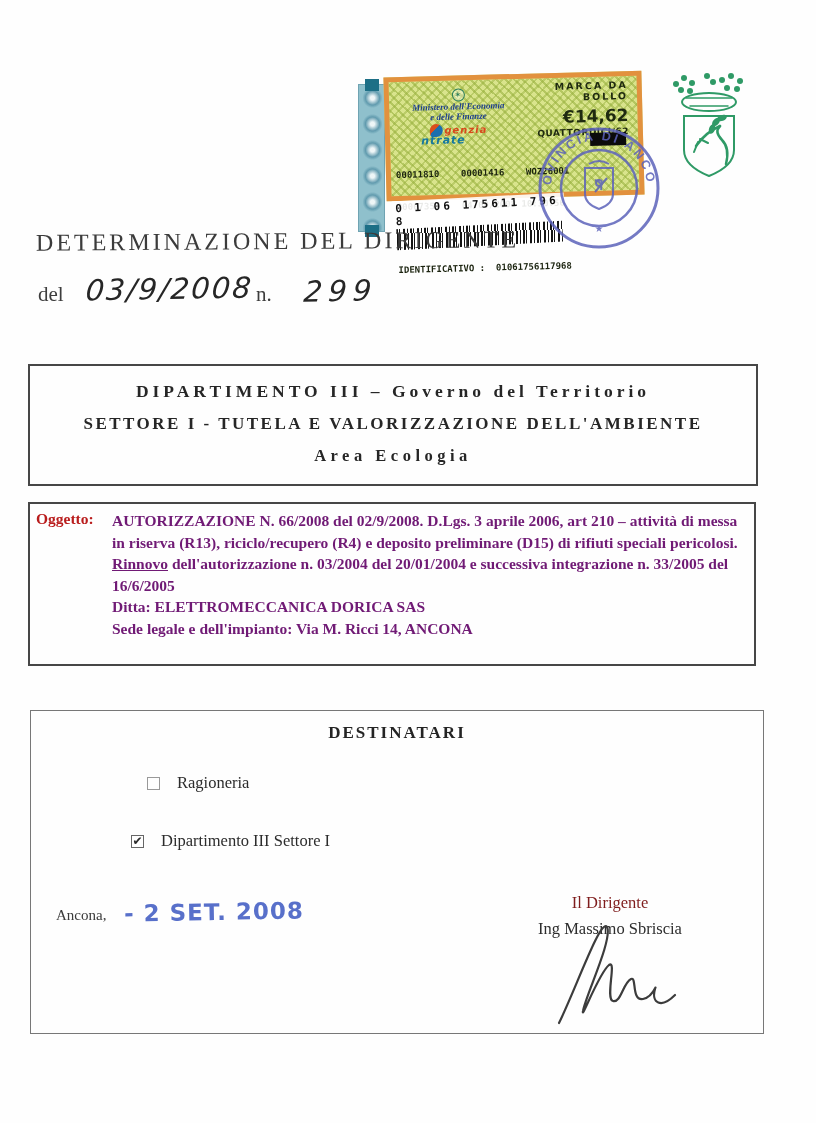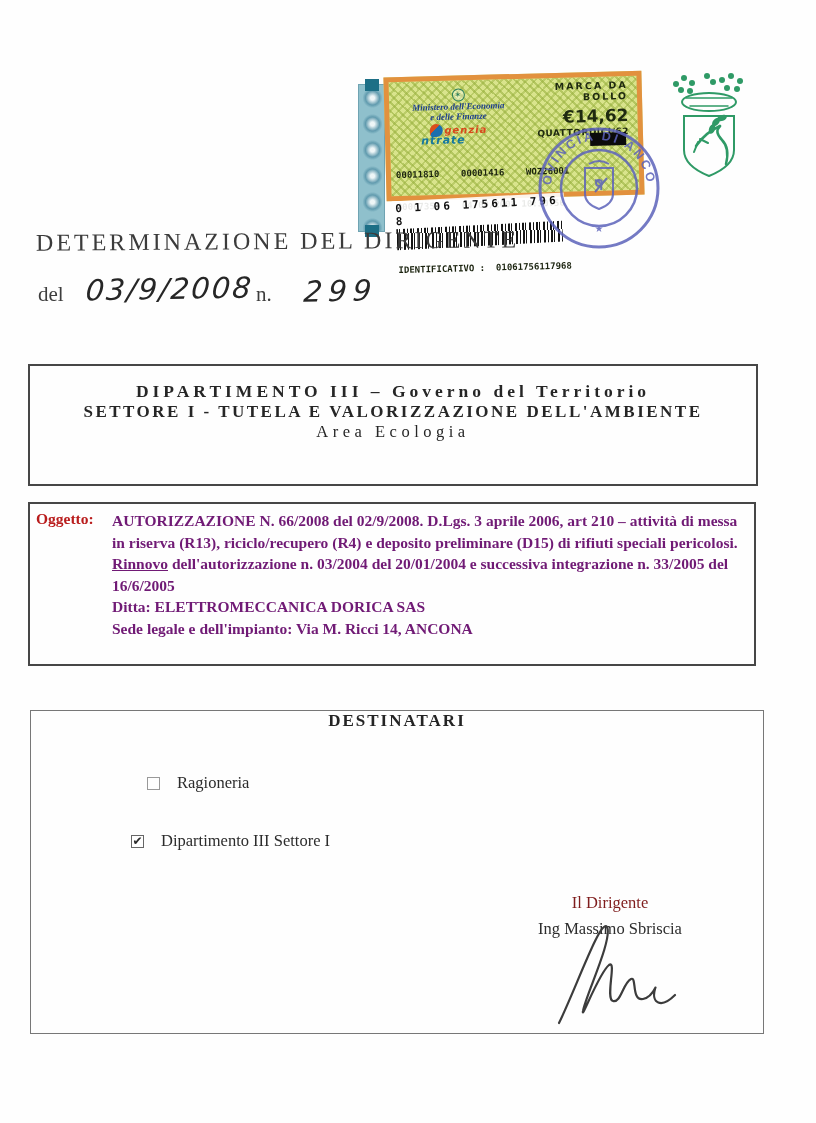--- a/index.html
+++ b/index.html
@@ -75,35 +75,35 @@
   .dateline { position:absolute; left:38px; top:272px; height:44px; }
   .dateline .printed { font-size:21px; color:#3d3d3d; }
   .hand { font-family:"DejaVu Sans",sans-serif; font-style:italic; font-size:29px; color:#262626; display:inline-block; transform:skewX(-6deg) rotate(-1deg); }
   .dl-del{ position:absolute; left:0; top:10px; }
   .dl-date{ position:absolute; left:48px; top:0; letter-spacing:2px;}
   .dl-n{ position:absolute; left:218px; top:10px; }
   .dl-num{ position:absolute; left:266px; top:2px; letter-spacing:6px;}
 
   
   .dept-box { position:absolute; left:28px; top:364px; width:730px; height:122px; border:2px solid #474747;
-    display:flex; flex-direction:column; justify-content:flex-start; padding-top:15px; text-align:center; }
+    display:flex; flex-direction:column; justify-content:flex-start; padding-top:15px; gap:12px; text-align:center; }
   .dept-l1 { font-size:17.5px; font-weight:bold; letter-spacing:4px; color:#262626; }
   .dept-l2 { font-size:17px;  font-weight:bold; letter-spacing:2.5px; color:#262626; }
-  .dept-l3 { font-size:16.5px; font-weight:normal; letter-spacing:4.5px; color:#262626; }
+  .dept-l3 { font-size:16.5px; font-weight:bold; letter-spacing:4.5px; color:#262626; }
 
   
   .subject-box { position:absolute; left:28px; top:502px; width:728px; height:164px; border:2px solid #474747;
     padding:6px 8px 0 6px; display:flex; }
   .subject-label { width:76px; font-size:15.5px; font-weight:bold; color:#b91c1c; }
   .subject-body { flex:1; font-size:15.5px; font-weight:bold; color:#701a75; line-height:21.5px; }
   .subject-body .u { text-decoration:underline; }
 
   
   .dest-box { position:absolute; left:30px; top:710px; width:734px; height:324px; border:1.5px solid #777; }
-  .dest-title { text-align:center; margin-top:0; font-size:17px; font-weight:bold; letter-spacing:2px; color:#242424; }
+  .dest-title { text-align:center; margin-top:12px; font-size:17px; font-weight:bold; letter-spacing:2px; color:#242424; }
   .dest-item { position:absolute; left:100px; display:flex; align-items:center; }
   .dest-item.i0 { top:62px;padding-left:16px; } .dest-item.i1 { top:120px; }
   .cbox { width:13px; height:13px; border:1.5px solid #999; margin-right:17px; position:relative;
     font-size:12px; line-height:11px; text-align:center; color:#2a2a2a; }
   .cbox.checked { border-color:#666; }
   .dest-item .lbl { font-size:16.5px; color:#2c2c2c; }
 
   .city-line { position:absolute; left:25px; top:188px; }
   .city { font-size:15px; color:#3a3a3a; }
   .date-stamp { font-family:"DejaVu Sans",sans-serif; font-weight:bold; font-size:23px; color:#4b64c6;
@@ -238,20 +238,24 @@
     <div class="dest-item i0">
       <span class="cbox"></span>
       <span class="lbl">Ragioneria</span>
     </div>
 
     <div class="dest-item i1">
       <span class="cbox checked">✔</span>
       <span class="lbl">Dipartimento III Settore I</span>
     </div>
 
+    <div class="city-line">
+      <span class="city">Ancona,</span>
+      <span class="date-stamp">- 2 SET. 2008</span>
+    </div>
 
     <div class="sign-block">
       <div class="sign-title">Il Dirigente</div>
       <div class="sign-name">Ing Massimo Sbriscia</div>
       <svg class="sig-svg" width="220" height="120" viewBox="0 0 220 120">
         <path d="M60,112 C76,80 102,6 108,16 C114,28 86,86 84,100 C82,110 100,62 110,54 C118,48 106,88 114,90 C122,92 124,72 132,68 C138,65 132,90 144,88 C154,86 158,72 156,78 C152,92 162,98 176,84" fill="none" stroke="#3c3c3c" stroke-width="2.2" stroke-linecap="round"></path>
       </svg>
 
     </div>
   </div>

